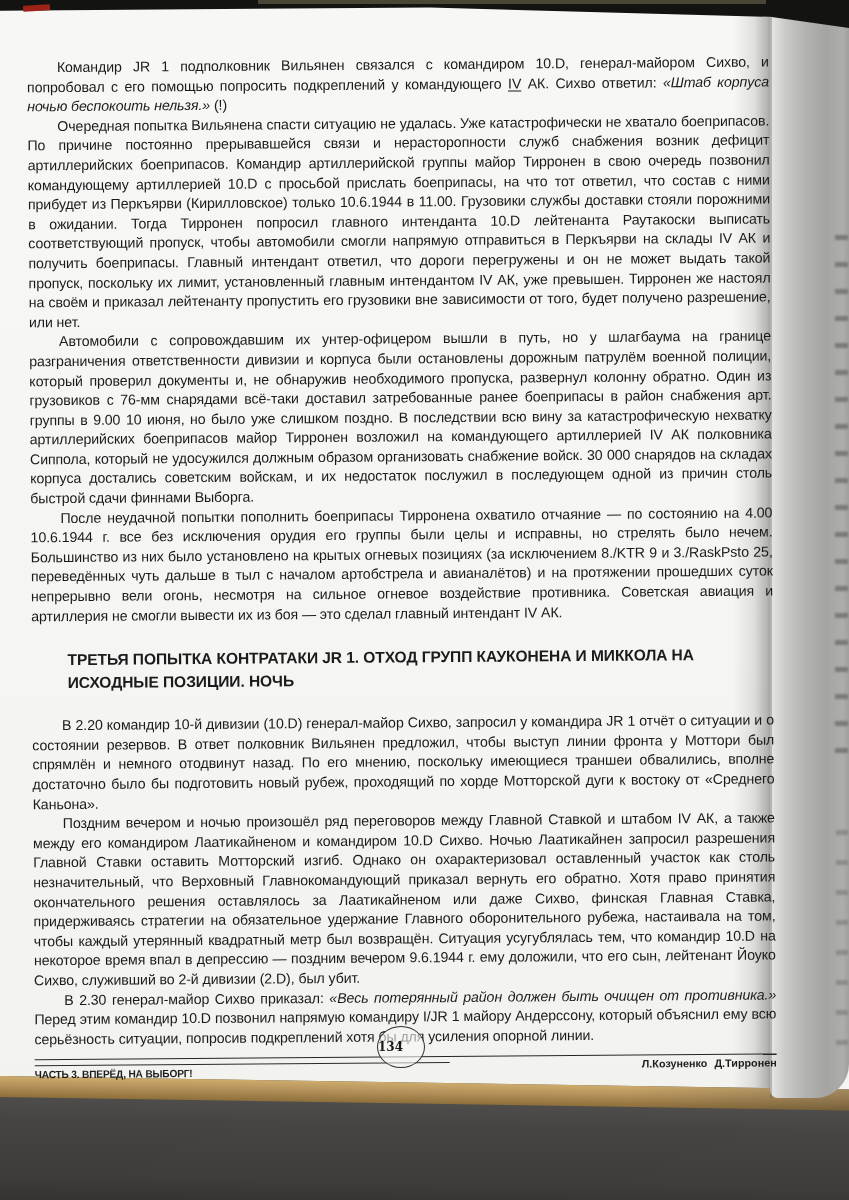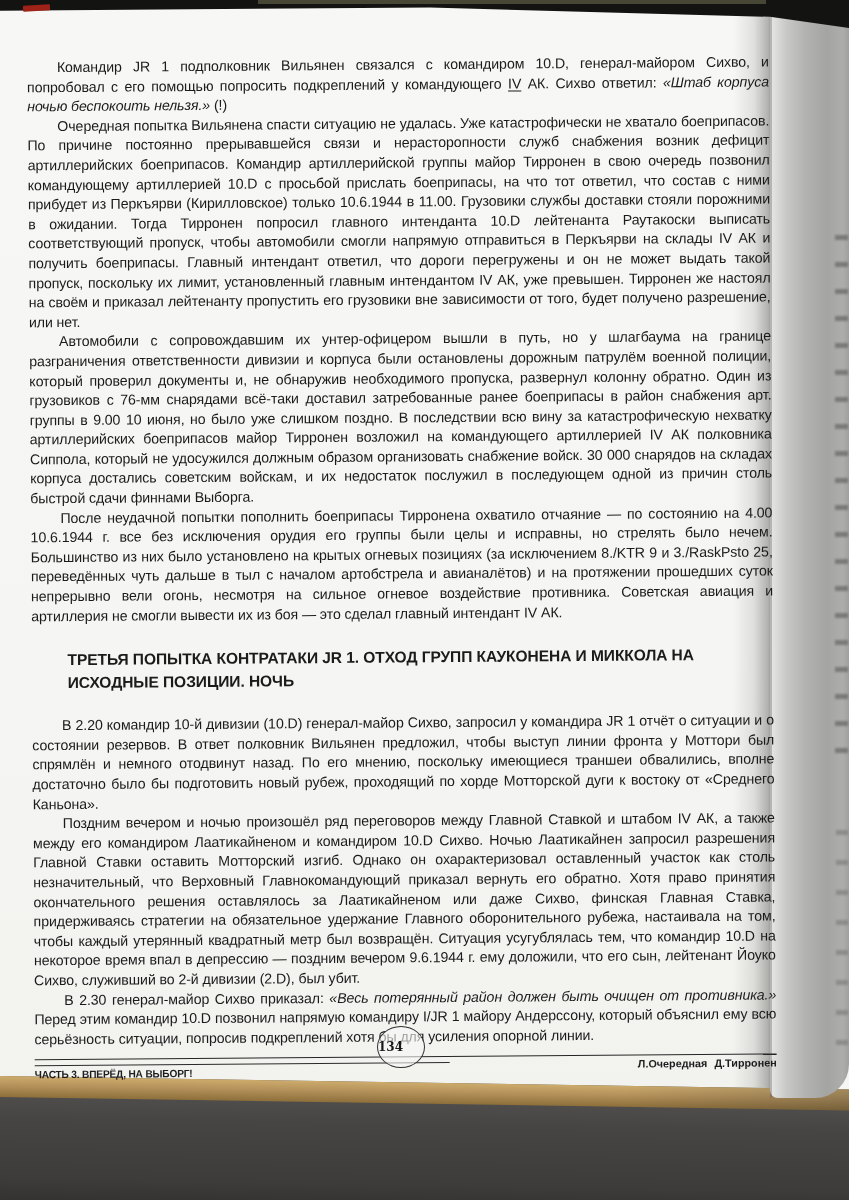--- a/index.html
+++ b/index.html
@@ -144,21 +144,21 @@
         <p><span>В 2.30 генерал-майор Сихво приказал: </span><span class="it">«Весь потерянный район должен быть очищен от противника.»</span><span> Перед этим командир 10.D позвонил напрямую командиру I/JR 1 майору Андерссону, который объяснил ему всю серьёзность ситуации, попросив подкреплений хотя бы для усиления опорной линии.</span></p>
       </div>
 
     <div class="footer">
       <div class="footer-rule"></div>
       <div class="footer-row">
         <div class="footer-left-wrap">
           <div class="footer-left">ЧАСТЬ 3. ВПЕРЁД, НА ВЫБОРГ!</div>
         </div>
         <div class="footer-right">
-          <span>Л.Очередная</span><span class="sep"></span><span>Д.Тирронен</span>
+          <span>Л.Козуненко</span><span class="sep"></span><span>Д.Тирронен</span>
         </div>
       </div>
     </div>
   </div>
 
   <div class="page-num">
     <span>134</span>
   </div>
 
 </div>

